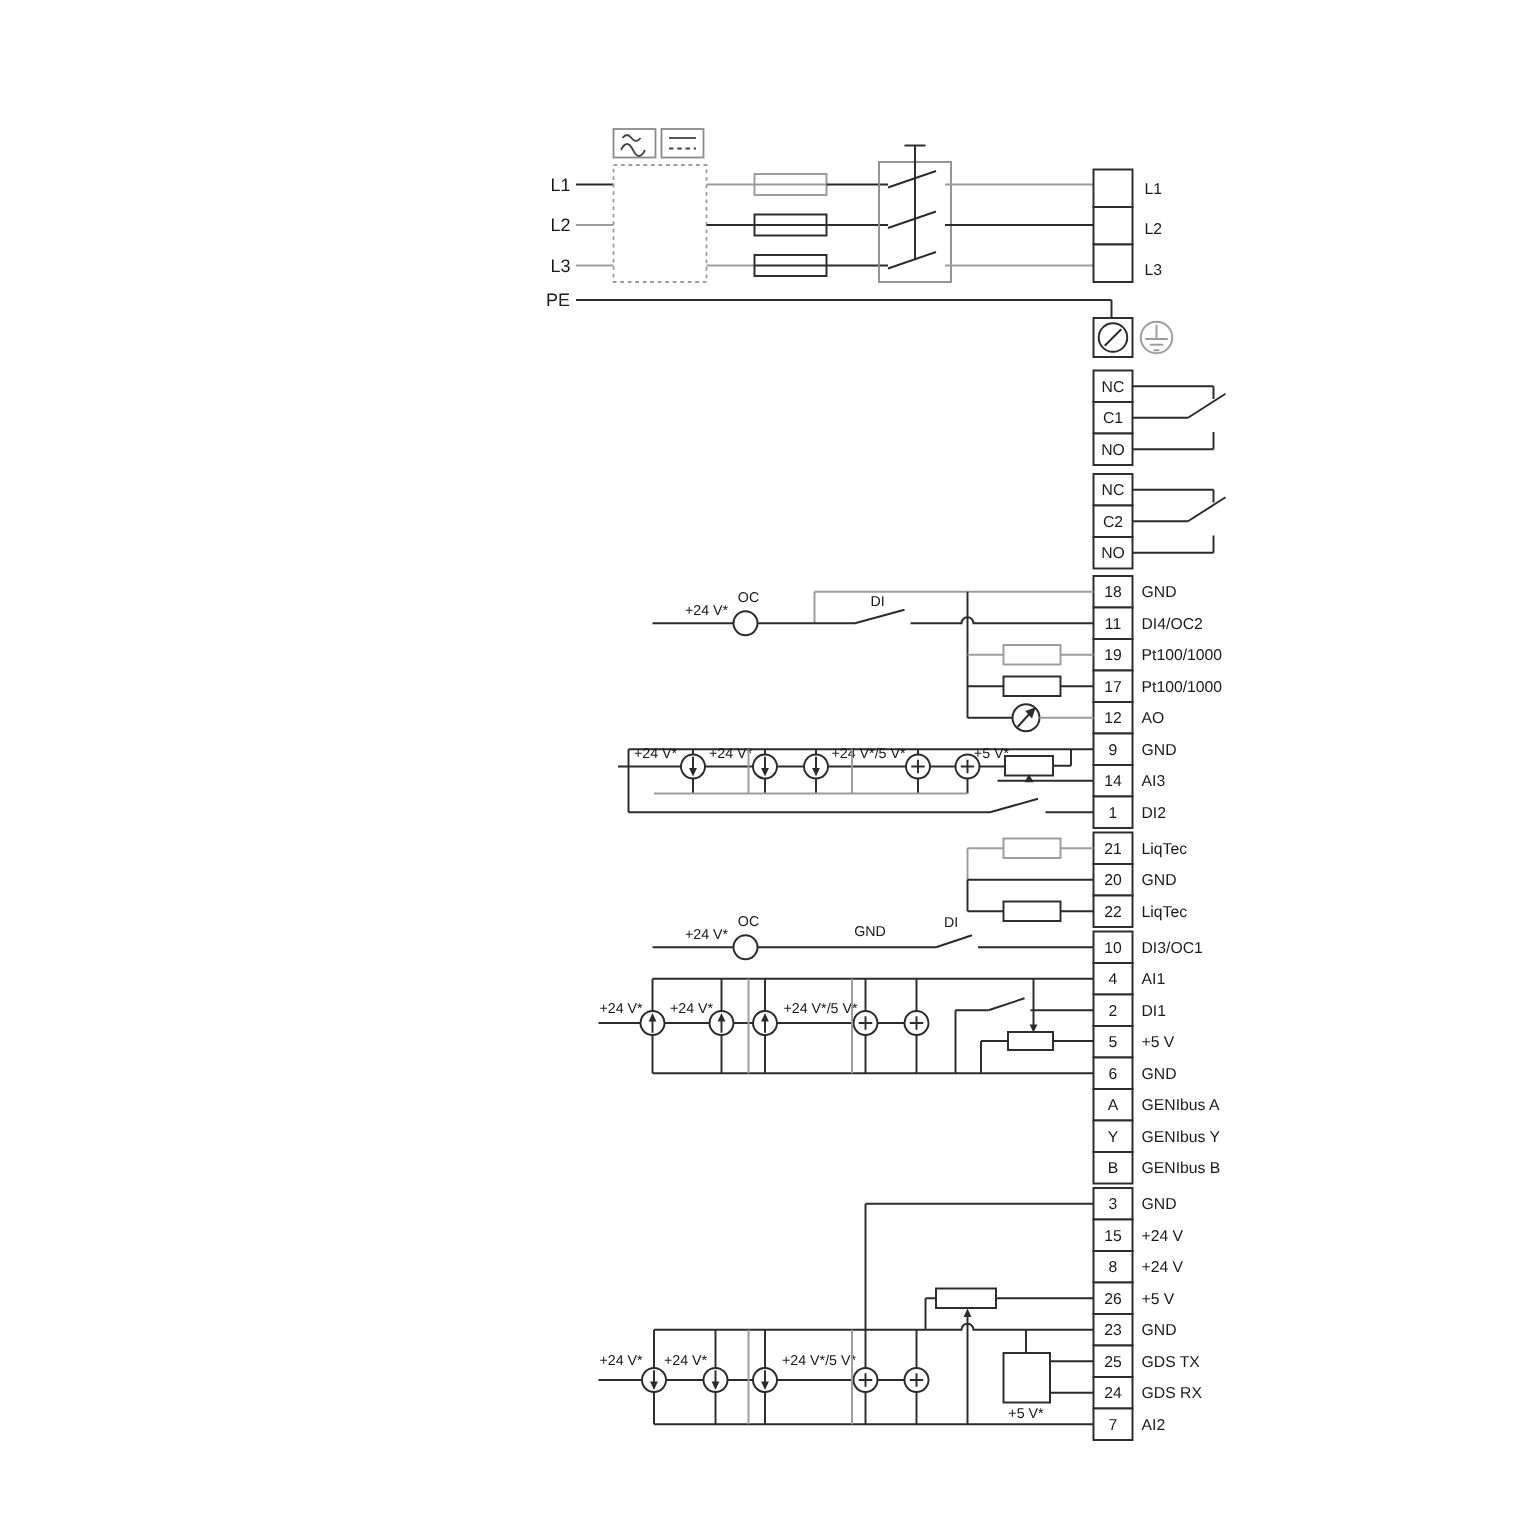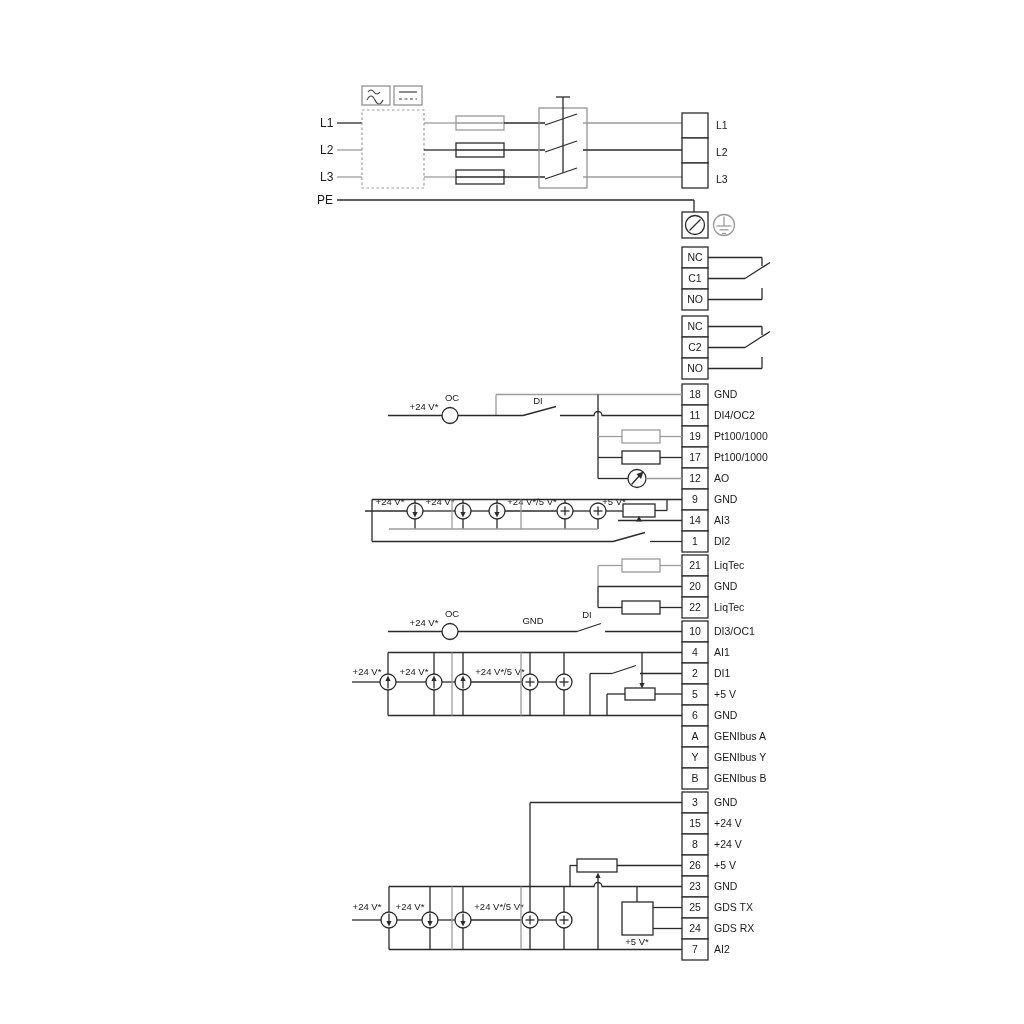--- a/index.html
+++ b/index.html
@@ -1,16 +1,16 @@
 <!DOCTYPE html>
 <html><head>
 <meta charset="utf-8">
 <style>
   html,body{margin:0;padding:0;background:#ffffff;}
-  .page{width:940px;height:1024px;background:#fff;position:relative;font-family:"Liberation Sans",sans-serif;}
+  .page{width:940px;height:1024px;background:#fff;position:relative;font-family:"Liberation Sans",sans-serif;margin-left:47px;}
   svg{display:block;}
   .wb{stroke:#2b2b2b;stroke-width:1.3;fill:none;}
   .wg{stroke:#9c9c9c;stroke-width:1.3;fill:none;}
   .tbox{stroke:#2b2b2b;stroke-width:1.3;fill:#ffffff;}
   .sym{stroke:#2b2b2b;stroke-width:1.3;fill:#ffffff;}
   .symg{stroke:#9c9c9c;stroke-width:1.3;fill:#ffffff;}
   .dash{stroke:#9c9c9c;stroke-width:1.2;fill:none;stroke-dasharray:2.5 2.5;}
   .gbox{stroke:#8a8a8a;stroke-width:1.2;fill:none;}
   .glyph{stroke:#444444;stroke-width:1.2;fill:none;}
   .fillb{fill:#2b2b2b;stroke:none;}

